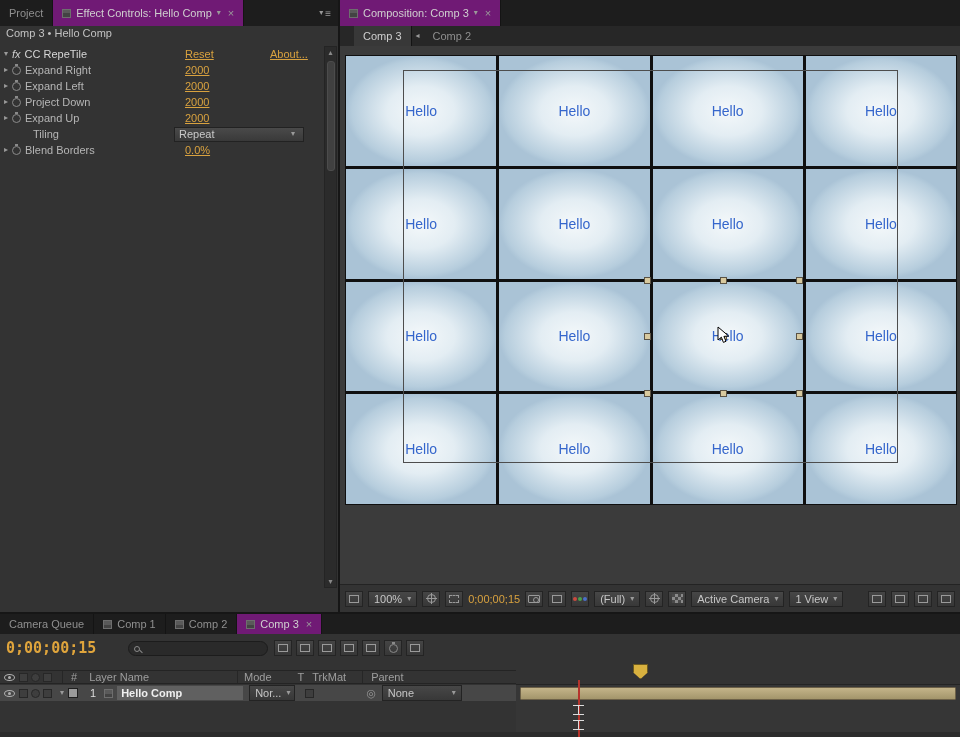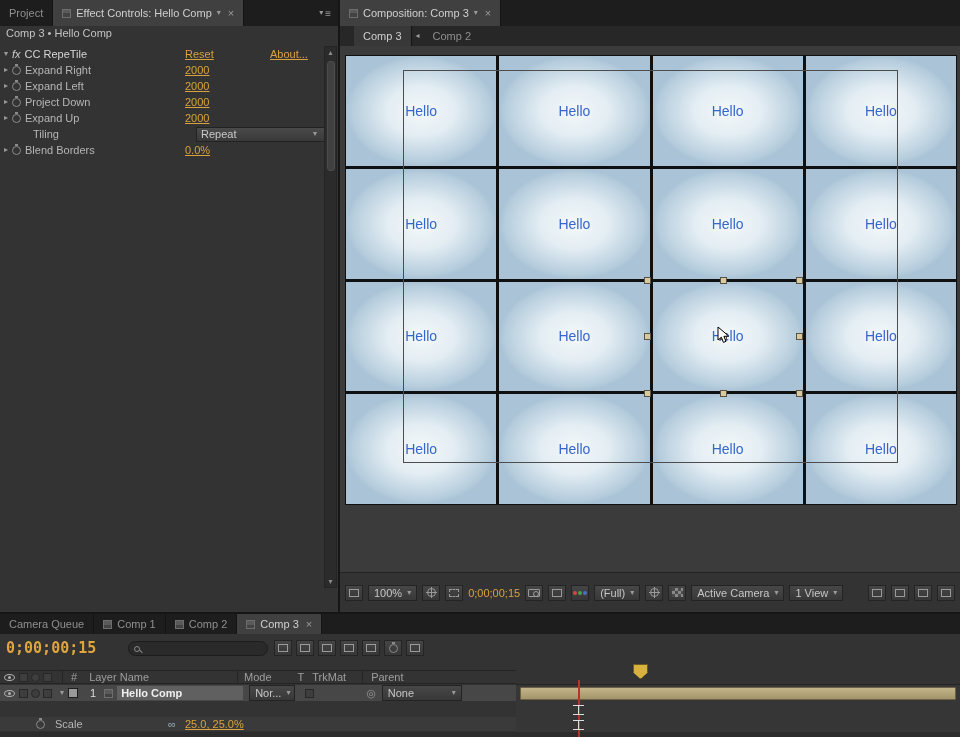--- a/index.html
+++ b/index.html
@@ -5,21 +5,21 @@
   *{margin:0;padding:0;box-sizing:border-box}
   html,body{width:960px;height:737px;overflow:hidden;background:#161616;
     font-family:"Liberation Sans",sans-serif;font-size:11px;color:#b6b6b6}
   #app{position:relative;width:960px;height:737px;background:#161616}
 
   
   .tabstrip{position:absolute;left:0;top:0;right:0;height:26px;background:#1d1d1d;
     display:flex;align-items:stretch}
   .tab{display:flex;align-items:center;gap:5px;padding:0 9px;color:#8f8f8f;
     border-right:1px solid #141414;white-space:nowrap}
-  .tab.active{background:#404040;color:#cfcfcf}
+  .tab.active{background:#701a75;color:#cfcfcf}
   .grip{width:9px;height:9px;border:1px solid #6e6e6e;background:linear-gradient(180deg,#5a5a5a 50%,#434343 50%);flex:0 0 auto}
   .tri{color:#9a9a9a;font-size:8px;line-height:1}
   .close{color:#9a9a9a;font-size:11px;margin-left:2px}
   .panelmenu{margin-left:auto;display:flex;align-items:center;gap:2px;padding:0 8px;color:#9a9a9a}
   .bars{font-size:10px;letter-spacing:-1px}
   .dd{display:inline-flex;align-items:center;gap:5px;height:16px;padding:0 5px;
     background:linear-gradient(180deg,#474747,#383838);border:1px solid #232323;color:#c6c6c6;white-space:nowrap}
   .dd .tri{margin-left:auto}
   .tbtn{display:inline-flex;align-items:center;justify-content:center;height:16px;min-width:18px;
     background:linear-gradient(180deg,#454545,#373737);border:1px solid #242424;color:#9a9a9a}
@@ -34,41 +34,41 @@
   .row{position:relative;height:16px;display:flex;align-items:center}
   .row .tri{width:12px;text-align:center;flex:0 0 auto}
   .sw{width:9px;height:9px;border:1px solid #8a8a8a;border-radius:50%;position:relative;flex:0 0 auto;margin-right:4px}
   .sw::before{content:"";position:absolute;left:2px;top:-3px;width:3px;height:2px;background:#8a8a8a}
   .plbl{color:#b6b6b6;white-space:nowrap}
   .val{position:absolute;left:185px;white-space:nowrap}
   .fxbadge{font-style:italic;font-family:Liberation Sans, sans-serif;color:#cfcfcf;margin-right:4px}
   .fxname{color:#d6d6d6;font-weight:normal}
   .about{position:absolute;left:270px;color:#d9a23f;text-decoration:underline}
   .spacer33{width:33px;flex:0 0 auto}
-  .fieldd{position:absolute;left:196px;width:130px;height:15px;display:flex;align-items:center;
+  .fieldd{position:absolute;left:174px;width:130px;height:15px;display:flex;align-items:center;
     padding:0 4px;background:linear-gradient(180deg,#4a4a4a,#393939);border:1px solid #222;color:#c9c9c9}
   .fieldd .tri{margin-left:auto}
   .vscroll{position:absolute;right:1px;top:46px;bottom:24px;width:13px;background:#2b2b2b;border:1px solid #242424;
     display:flex;flex-direction:column;align-items:center;justify-content:space-between;padding:1px 0;color:#8a8a8a;font-size:8px}
   .vthumb{position:absolute;left:2px;top:14px;width:8px;height:110px;background:#404040;border:1px solid #4c4c4c;border-radius:3px}
 
   
   #right-panel{position:absolute;left:340px;top:0;width:620px;height:612px;background:#3b3b3b}
   #comp-tabs{position:absolute;left:0;top:26px;right:0;height:20px;background:#272727;display:flex;align-items:stretch}
   #comp-tabs .tab.active{background:#383838}
   #viewer{position:absolute;left:0;top:46px;right:0;bottom:24px;background:#3b3b3b;overflow:hidden}
   #comp{position:absolute;left:5px;top:9px;width:612px;height:450px;background:#101010;padding:1px;
     display:grid;grid-template-columns:repeat(4,1fr);grid-template-rows:repeat(4,1fr);gap:3px}
   .tile{background:radial-gradient(closest-side,#f4f8fa,#e3edf3 45%,#b6cddd 92%,#aac3d6 100%);
     display:flex;align-items:center;justify-content:center;overflow:hidden}
   .hello{color:#3566cc;font-size:14px}
   #sel-outline{position:absolute;left:58px;top:15px;width:495px;height:393px;border:1px solid #4d4d4d;pointer-events:none}
   .hdl{position:absolute;width:7px;height:7px;background:#d8c99e;border:1px solid #5a5244;margin:-4px 0 0 -4px}
   #cursor{position:absolute;left:372px;top:271px}
-  #viewer-toolbar{position:absolute;left:0;right:0;bottom:0;height:40px;background:#333;border-top:1px solid #232323;
+  #viewer-toolbar{position:absolute;left:0;right:0;bottom:0;height:28px;background:#333;border-top:1px solid #232323;
     display:flex;align-items:center;gap:5px;padding:0 5px}
   .rgbdots{display:inline-flex;gap:1px}
   .rgbdots i{width:4px;height:4px;border-radius:50%;display:block}
   .checker{width:11px;height:9px;background:
     linear-gradient(45deg,#8a8a8a 25%,transparent 25%,transparent 75%,#8a8a8a 75%),
     linear-gradient(45deg,#8a8a8a 25%,#4a4a4a 25%,#4a4a4a 75%,#8a8a8a 75%);
     background-size:6px 6px;background-position:0 0,3px 3px}
   .crosshair{width:9px;height:9px;border:1px solid #9a9a9a;border-radius:50%;position:relative}
   .crosshair::before{content:"";position:absolute;left:3px;top:-2px;width:1px;height:11px;background:#9a9a9a}
   .crosshair::after{content:"";position:absolute;top:3px;left:-2px;height:1px;width:11px;background:#9a9a9a}
@@ -467,28 +467,20 @@
       <span class="minibox"></span>
       <span style="width:52px"></span>
       <span style="color:#9a9a9a">◎</span>
       <span style="width:6px"></span>
       <span class="dd" style="width:80px">
         <span>None</span>
         <span class="tri">▾</span>
       </span>
     </div>
 
-    <div class="prop-row" style="top:103px">
-      <span style="width:36px"></span>
-      <span class="sw"></span>
-      <span style="width:6px"></span>
-      <span class="plbl">Scale</span>
-      <span class="val" style="left:168px;color:#9ab0c0">∞</span>
-      <span class="val hot">25.0, 25.0%</span>
-    </div>
 
     <div id="track-area">
       <div id="track-header"></div>
       <div id="layer-bar"></div>
       <div class="ibeam" style="top:35px"></div>
       <div class="ibeam" style="top:50px"></div>
       <div id="cti-line">
         <div id="cti-head"></div>
       </div>
     </div>

